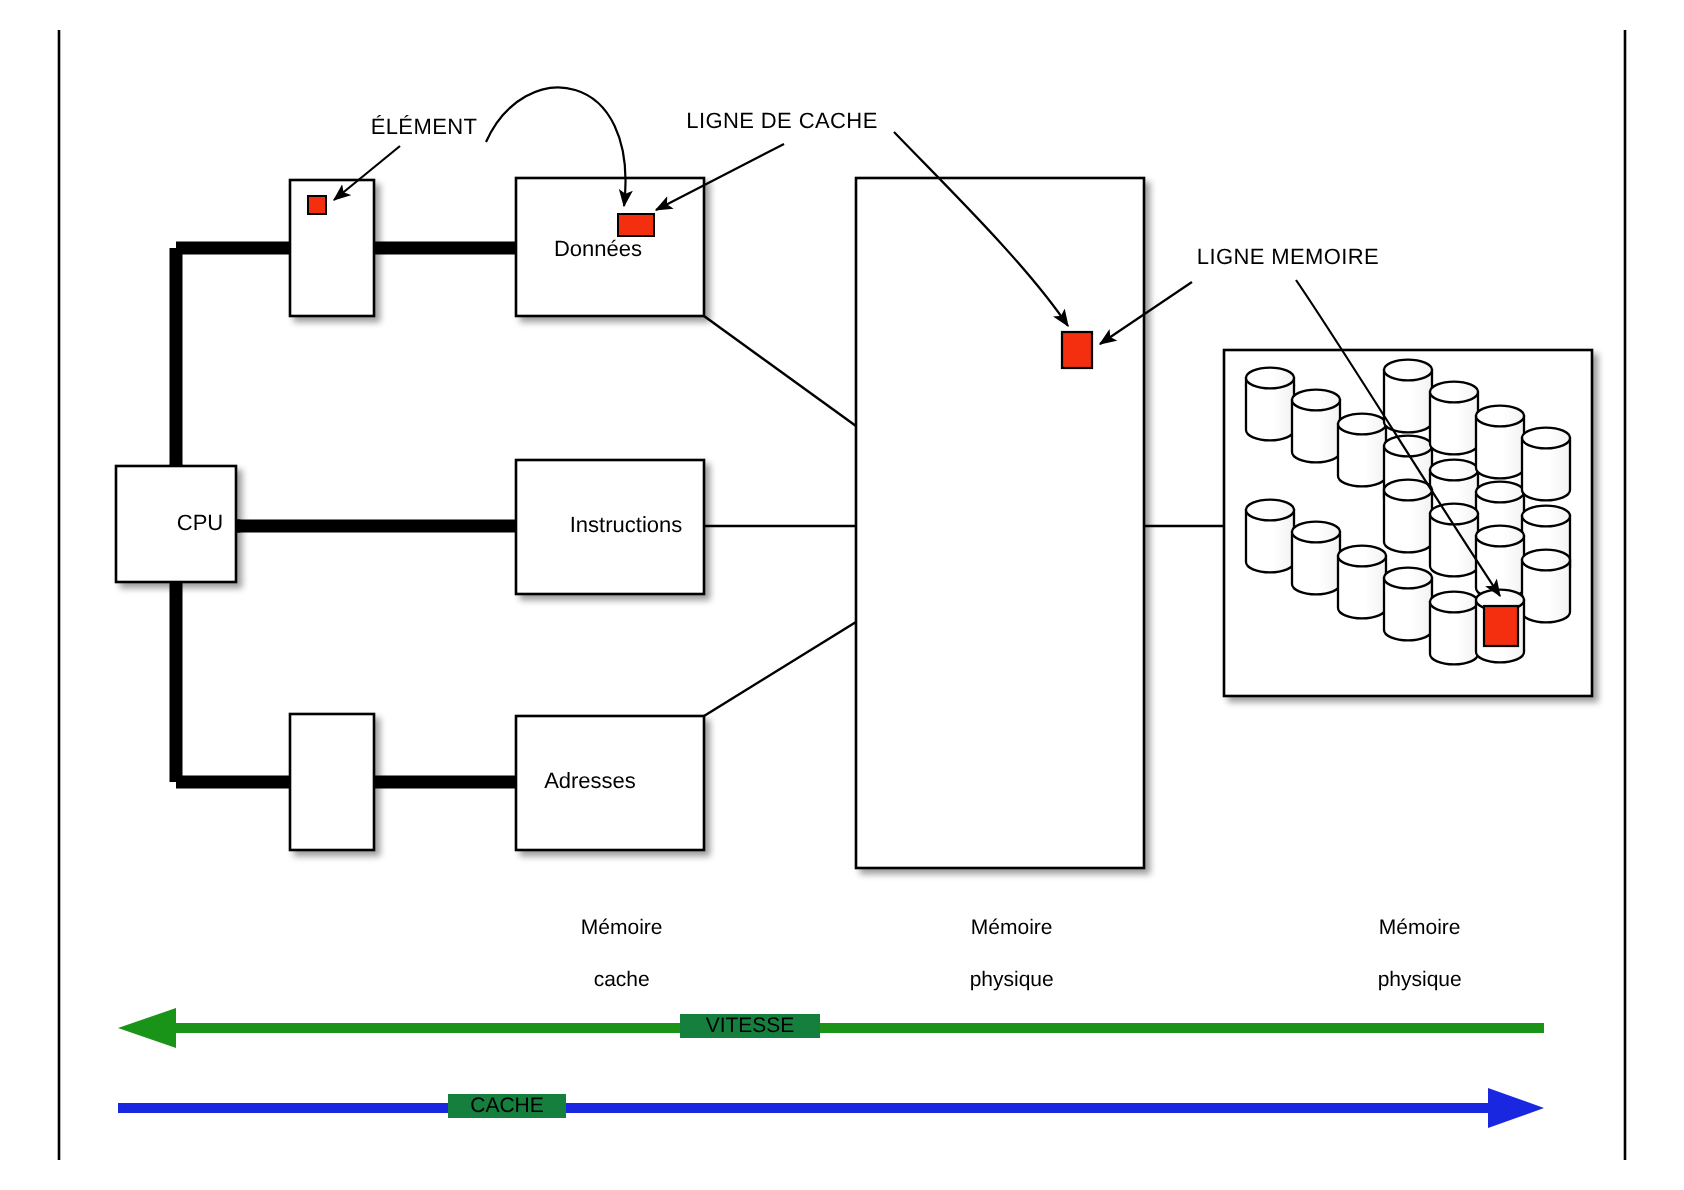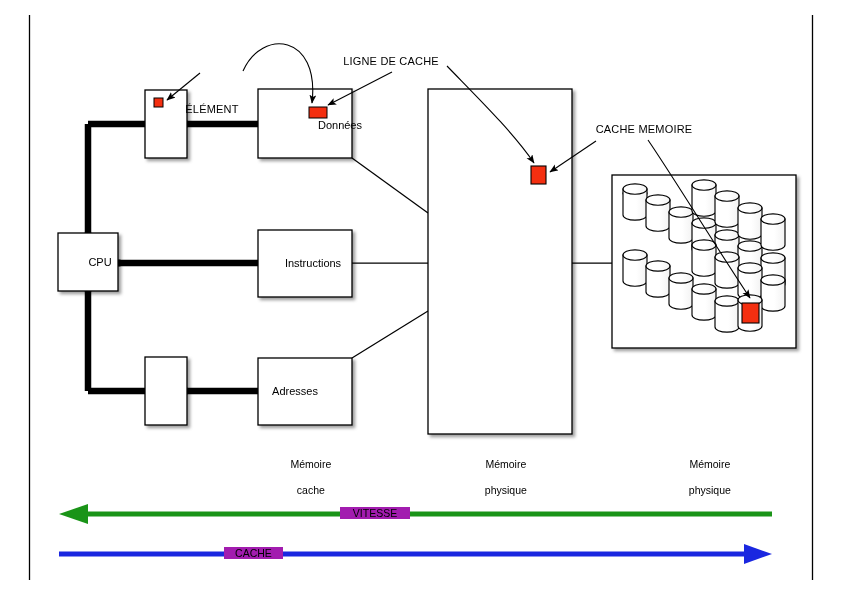--- a/index.html
+++ b/index.html
@@ -7,21 +7,21 @@
     width:842px;height:595px;position:relative;overflow:hidden;
     font-family:"Liberation Sans","DejaVu Sans",sans-serif;
     color:#000;
   }
   #stage{position:absolute;left:0;top:0;width:842px;height:595px;}
   svg.layer{position:absolute;left:0;top:0;width:842px;height:595px;}
   .txt{position:absolute;white-space:pre;text-align:center;}
   .box-label{font-size:11px;line-height:12px;}
   .tier-label{font-size:10.5px;line-height:13px;}
   .callout{font-size:11px;letter-spacing:.2px;}
-  .arrow-label{font-size:10.5px;background:#a21caf;padding:0 3px;}
+  .arrow-label{font-size:10.5px;background:#15803d;padding:0 3px;}
 </style>
 </head>
 <body>
 
 <div id="stage">
 
   <svg class="layer" viewBox="0 0 842 595">
     <defs>
       <marker id="mk-blk" markerWidth="9" markerHeight="9" refX="7.4" refY="3.2" orient="auto">
         <path d="M0,0 L8,3.2 L0,6.4 L1.8,3.2 Z" fill="#000"></path>
@@ -180,29 +180,29 @@
       <line x1="404" y1="514" x2="772" y2="514" stroke="#1a9418" stroke-width="5"></line>
       <path d="M59,514 L88,504 L88,524 Z" fill="#1a9418"></path>
     </g>
     <g>
       <line x1="59" y1="554" x2="224" y2="554" stroke="#1a27e0" stroke-width="5"></line>
       <line x1="277" y1="554" x2="744" y2="554" stroke="#1a27e0" stroke-width="5"></line>
       <path d="M772,554 L744,544 L744,564 Z" fill="#1a27e0"></path>
     </g>
   </svg>
 
-  <div class="txt callout" style="left:172px;top:58px;width:80px;margin-top:45px;">ÉLÉMENT</div>
+  <div class="txt callout" style="left:172px;top:58px;width:80px;">ÉLÉMENT</div>
 
   <div class="txt callout" style="left:330px;top:55px;width:122px;text-align:center;">LIGNE DE CACHE</div>
 
-  <div class="txt callout" style="left:588px;top:123px;width:112px;">CACHE MEMOIRE</div>
+  <div class="txt callout" style="left:588px;top:123px;width:112px;">LIGNE MEMOIRE</div>
 
   <div class="txt box-label" style="left:58px;top:256px;width:84px;">CPU</div>
 
-  <div class="txt box-label" style="left:268px;top:119px;width:94px;text-align:right;">Données</div>
+  <div class="txt box-label" style="left:252px;top:119px;width:94px;">Données</div>
 
   <div class="txt box-label" style="left:258px;top:257px;width:110px;">Instructions</div>
 
   <div class="txt box-label" style="left:258px;top:385px;width:74px;">Adresses</div>
 
 
   <div class="txt tier-label" style="left:264px;top:445px;width:82px;">
     <span>Mémoire</span><br>
     <span>cache</span>
   </div>

